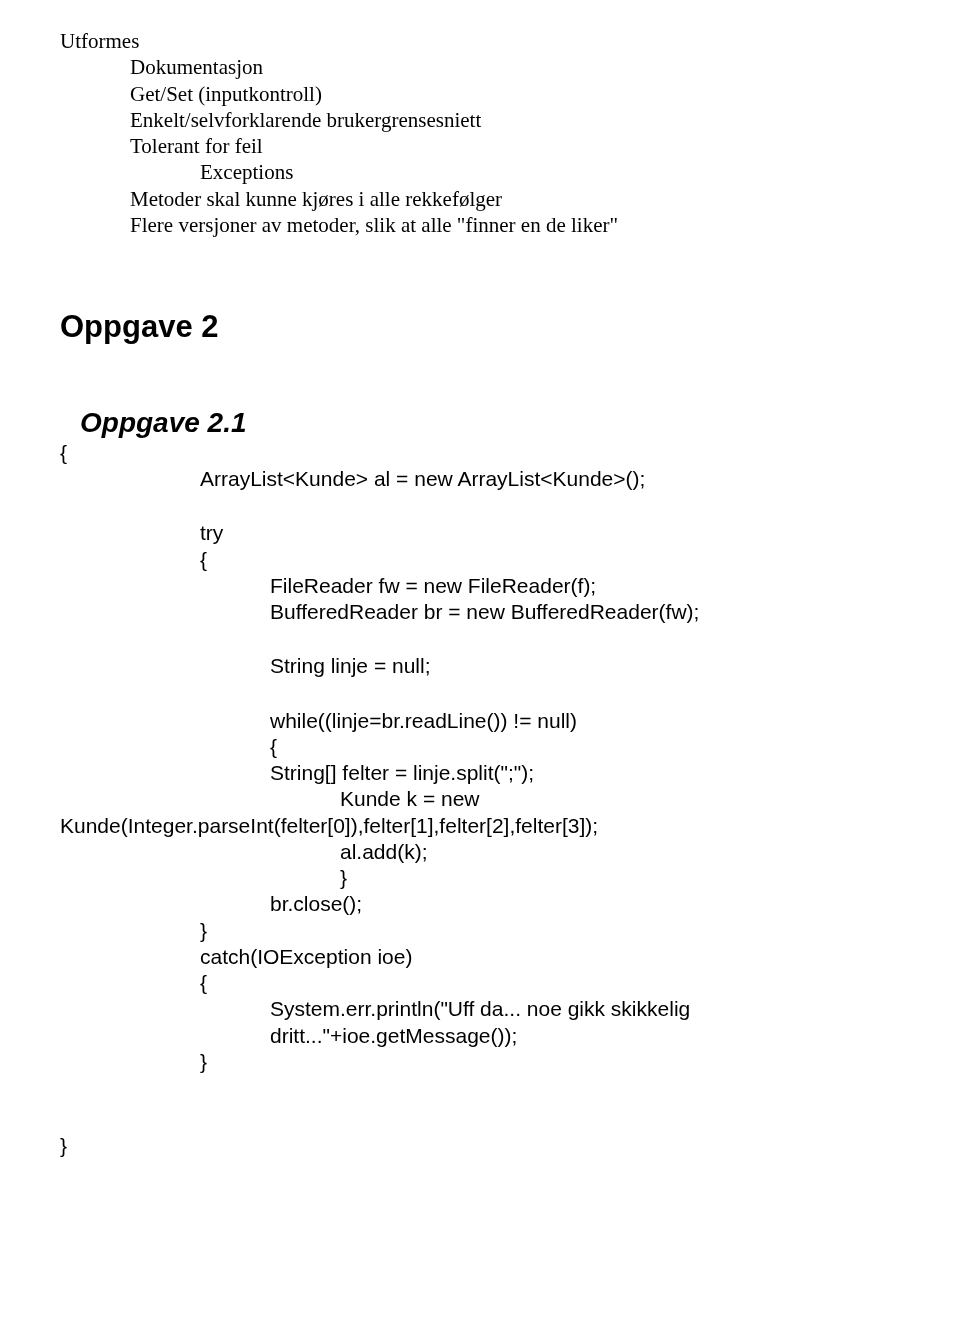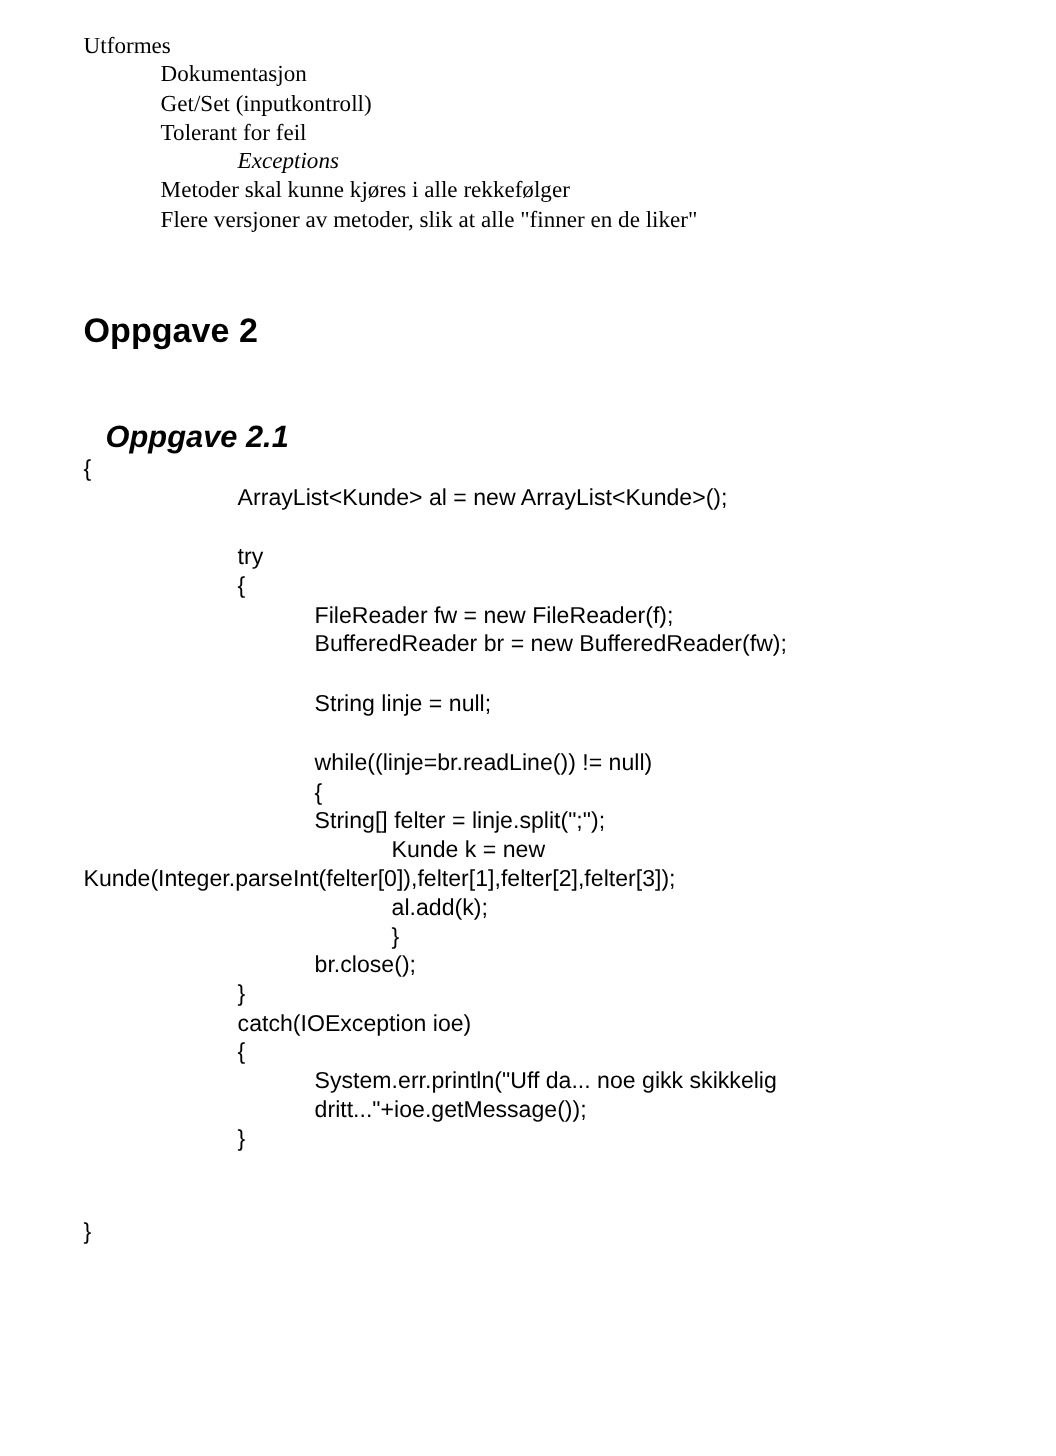--- a/index.html
+++ b/index.html
@@ -3,24 +3,24 @@
   <meta charset="utf-8">
   <style>
     * { box-sizing: border-box; margin: 0; padding: 0; }
     html, body {
       width: 960px;
       background: #ffffff;
       font-family: "Times New Roman", Times, serif;
       color: #000000;
     }
     .page {
-      padding: 28px 100px 60px 76px;
+      padding: 28px 100px 60px 60px;
     }
     .indent-1 { padding-left: 70px; }
-    .indent-2 { padding-left: 140px; font-style: italic; }
+    .indent-2 { padding-left: 140px; }
     .line {
       font-size: 21px;
       line-height: 1.25;
       white-space: pre-wrap;
       font-family: "Times New Roman", Times, serif;
     }
     .arial { font-family: Arial, Helvetica, sans-serif; }
     .h1 {
       font-family: Arial, Helvetica, sans-serif;
       font-weight: bold;
@@ -40,20 +40,21 @@
     .gap-xlarge { height: 70px; }
   </style>
 </head>
 <body>
 
 <div class="page">
 
   <div class="line">Utformes</div>
   <div class="line indent-1">Dokumentasjon</div>
   <div class="line indent-1">Get/Set (inputkontroll)</div>
+  <div class="line indent-1">Enkelt/selvforklarende brukergrensesniett</div>
   <div class="line indent-1">Tolerant for feil</div>
   <div class="line indent-2">Exceptions</div>
   <div class="line indent-1">Metoder skal kunne kjøres i alle rekkefølger</div>
   <div class="line indent-1">Flere versjoner av metoder, slik at alle "finner en de liker"</div>
 
   <div class="gap-xlarge"></div>
 
   <div class="h1">Oppgave 2</div>
 
   <div class="gap-large"></div>

